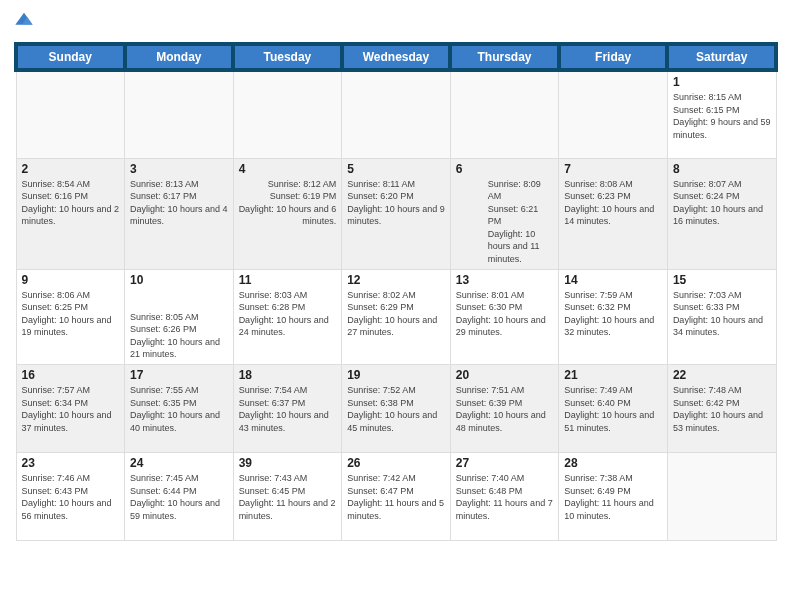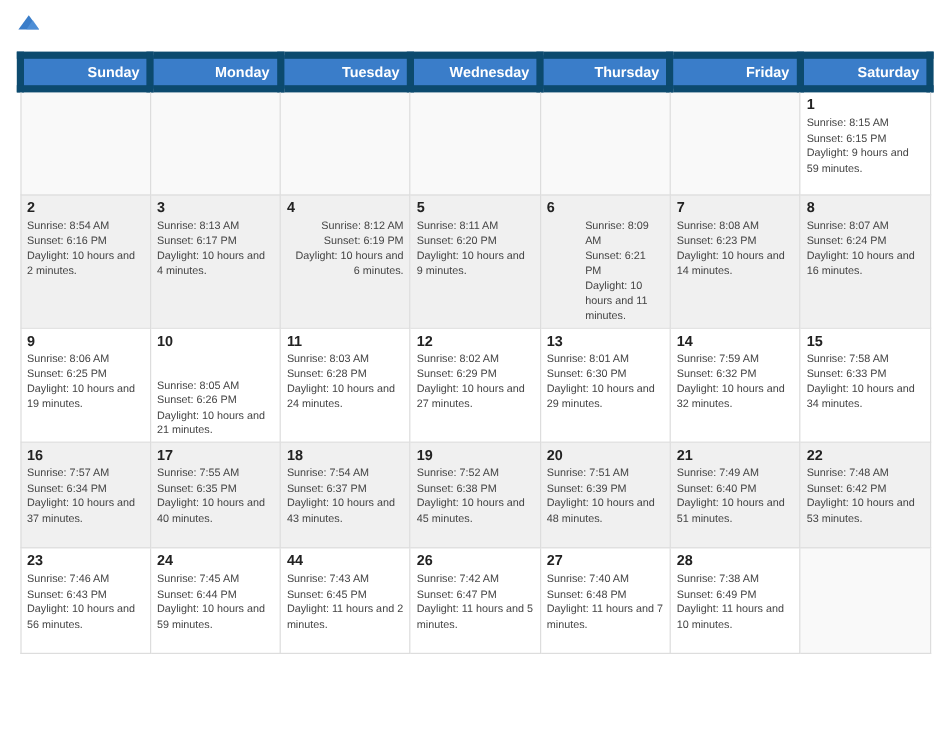--- a/index.html
+++ b/index.html
@@ -58,23 +58,23 @@
     .calendar {
       width: 100%;
       border-collapse: collapse;
       border: 1px solid #ccc;
     }
     .calendar th {
       background-color: #3a7dc9;
       color: white;
       font-size: 12px;
       font-weight: bold;
-      text-align: right;
+      text-align: center;
       padding: 4px 6px;
-      border: 6px solid #0c4a6e;
+      border: 4px solid #0c4a6e;
     }
     .calendar td {
       vertical-align: top;
       border: 1px solid #ddd;
       padding: 3px 5px;
       width: calc(100% / 7);
       font-size: 9.5px;
       color: #333;
       height: 88px;
       background: #fff;
@@ -223,21 +223,21 @@
 Daylight: 10 hours and 29 minutes.</div>
           </td>
           <td>
             <div class="day-number">14</div>
             <div class="day-info" style="white-space: pre-line;">Sunrise: 7:59 AM
 Sunset: 6:32 PM
 Daylight: 10 hours and 32 minutes.</div>
           </td>
           <td>
             <div class="day-number">15</div>
-            <div class="day-info" style="white-space: pre-line;">Sunrise: 7:58 AM
+            <div class="day-info" style="white-space: pre-line;">Sunrise: 7:03 AM
 Sunset: 6:33 PM
 Daylight: 10 hours and 34 minutes.</div>
           </td>
         </tr>
         <tr class="row-shaded">
           <td>
             <div class="day-number">16</div>
             <div class="day-info" style="white-space: pre-line;">Sunrise: 7:57 AM
 Sunset: 6:34 PM
 Daylight: 10 hours and 37 minutes.</div>
@@ -286,21 +286,21 @@
 Sunset: 6:43 PM
 Daylight: 10 hours and 56 minutes.</div>
           </td>
           <td>
             <div class="day-number">24</div>
             <div class="day-info" style="white-space: pre-line;">Sunrise: 7:45 AM
 Sunset: 6:44 PM
 Daylight: 10 hours and 59 minutes.</div>
           </td>
           <td>
-            <div class="day-number">44</div>
+            <div class="day-number">39</div>
             <div class="day-info" style="white-space: pre-line;">Sunrise: 7:43 AM
 Sunset: 6:45 PM
 Daylight: 11 hours and 2 minutes.</div>
           </td>
           <td>
             <div class="day-number">26</div>
             <div class="day-info" style="white-space: pre-line;">Sunrise: 7:42 AM
 Sunset: 6:47 PM
 Daylight: 11 hours and 5 minutes.</div>
           </td>

